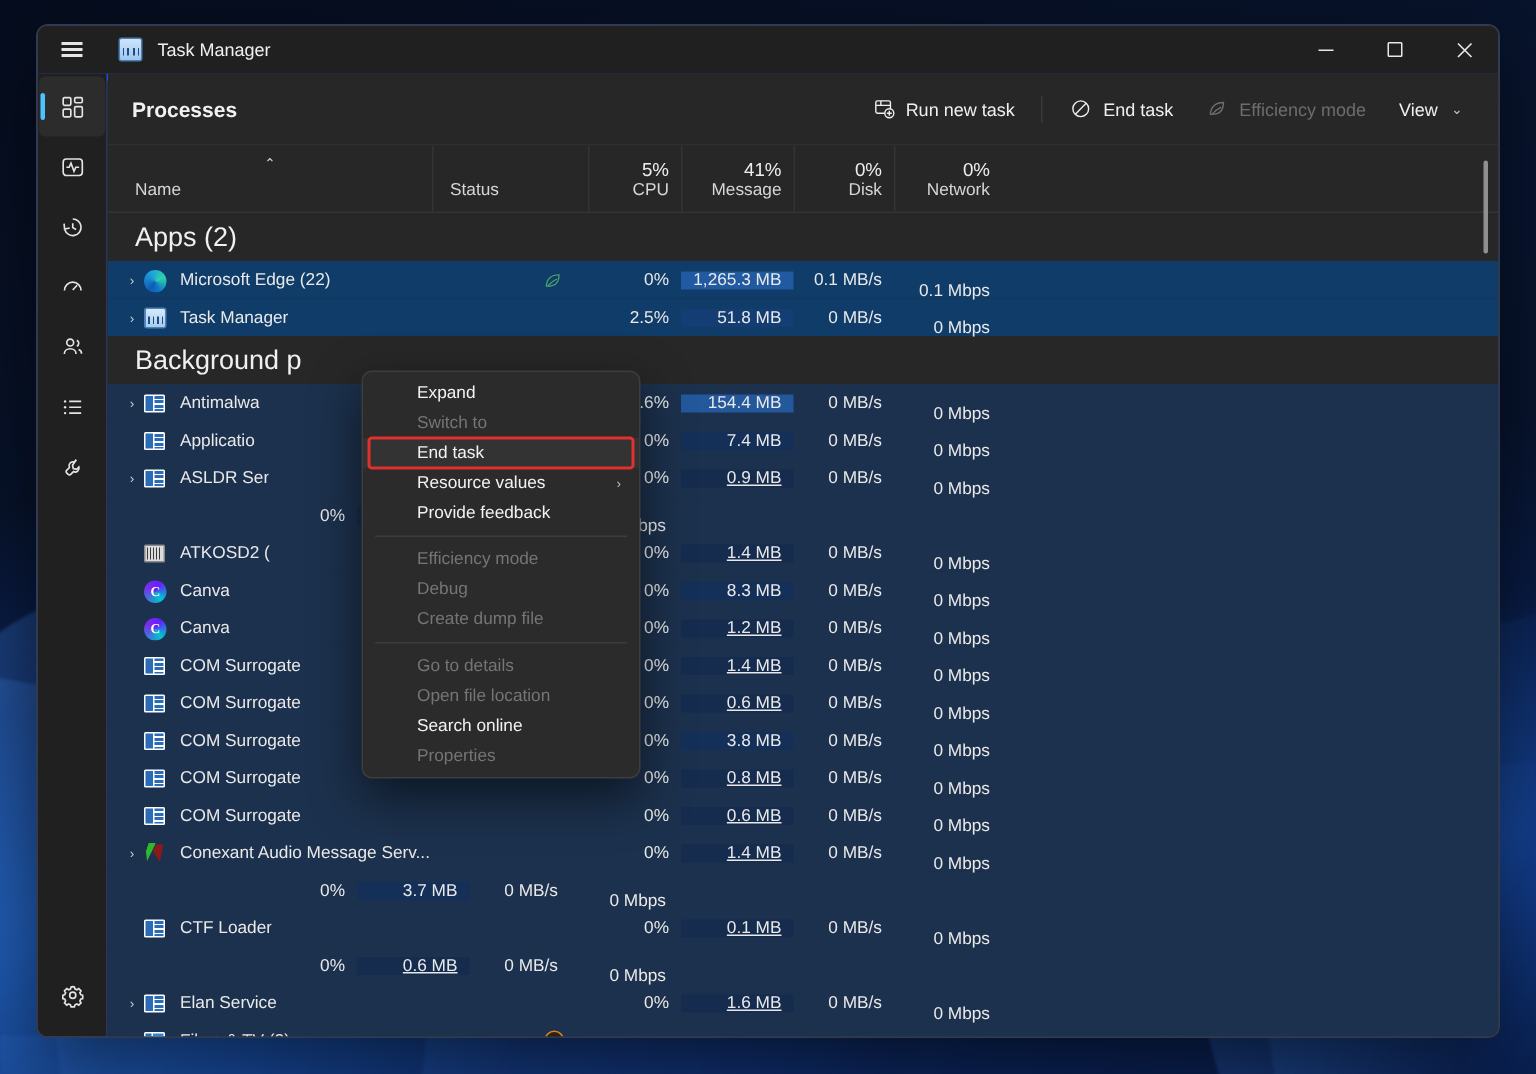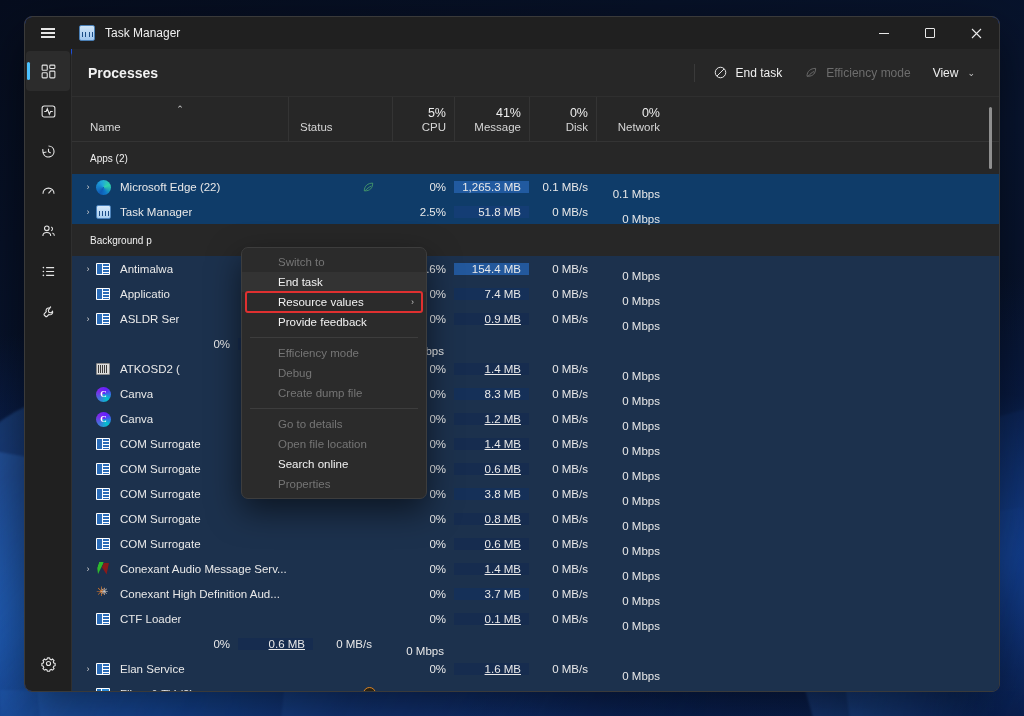--- a/index.html
+++ b/index.html
@@ -172,21 +172,21 @@
   .th.w-disk { width: 67px; min-width:67px; }
   .th.w-net { width: 72px; min-width:72px; }
   .sort-caret {
     position:absolute; left:50%; top:8px; transform:translateX(-50%);
     color:#d0d0d0; font-size: 9px; line-height:9px;
   }
 
   .tbody { flex:1; overflow:hidden; position:relative; background:#272727; }
   .group-row {
     height: 32px; display:flex; align-items:center;
-    padding-left: 18px; font-size: 10px; color:#f0f0f0;
+    padding-left: 18px; font-size: 18px; color:#f0f0f0;
   }
   .row {
     height: 25px; display:flex; align-items:center;
     font-size: 11.5px; color:#e9e9e9;
   }
   .row.selected { background: #0f3c69; }
   .row.tinted { background: rgba(20,58,110,0.55); }
   .c-name {
     width: 216px; min-width:216px;
     display:flex; align-items:center; padding-left:8px;
@@ -447,20 +447,29 @@
           <path d="M10 3.2 l1.3.3 .5 1.6 1.5.6 1.4-.9 1.8 1.8 -.9 1.4 .6 1.5 1.6.5 0 2.6 -1.6.5 -.6 1.5 .9 1.4 -1.8 1.8 -1.4-.9 -1.5.6 -.5 1.6 -2.6 0 -.5-1.6 -1.5-.6 -1.4.9 -1.8-1.8 .9-1.4 -.6-1.5 -1.6-.5 0-2.6 1.6-.5 .6-1.5 -.9-1.4 1.8-1.8 1.4.9 1.5-.6 .5-1.6z"></path>
         </svg>
       </div>
     </div>
 
     <div class="main">
 
       <div class="cmdbar">
         <div class="page-title">Processes</div>
         <div class="cmd-actions">
+          <div class="cmd-btn">
+            <svg viewBox="0 0 20 20">
+              <rect x="2.5" y="3" width="13" height="11" rx="1.5"></rect>
+              <path d="M2.5 7 H15.5 M7 3 V7"></path>
+              <circle cx="14.5" cy="14" r="4" fill="#272727"></circle>
+              <path d="M14.5 11.8 V16.2 M12.3 14 H16.7"></path>
+            </svg>
+            <span>Run new task</span>
+          </div>
           <div class="cmd-sep"></div>
           <div class="cmd-btn">
             <svg viewBox="0 0 20 20">
               <circle cx="10" cy="10" r="7"></circle>
               <path d="M5.2 14.8 L14.8 5.2"></path>
             </svg>
             <span>End task</span>
           </div>
           <div class="cmd-btn disabled">
             <svg viewBox="0 0 20 20">
@@ -712,27 +721,20 @@
                 </div>
                 <div class="pname">Conexant Audio Message Serv...</div>
               </div>
               <div class="c-status"></div>
               <div class="c-num c-cpu">0%</div>
               <div class="c-num c-mem heat-4">1.4 MB</div>
               <div class="c-num c-disk">0 MB/s</div>
               <div class="c-num c-net">0 Mbps</div>
             </div>
             <div class="row tinted">
-              <div class="c-name">
-                <div class="expander empty">›</div>
-                <div class="picon">
-                  <div class="ic-conexhd"></div>
-                </div>
-                <div class="pname">Conexant High Definition Aud...</div>
-              </div>
               <div class="c-status"></div>
               <div class="c-num c-cpu">0%</div>
               <div class="c-num c-mem heat-3">3.7 MB</div>
               <div class="c-num c-disk">0 MB/s</div>
               <div class="c-num c-net">0 Mbps</div>
             </div>
             <div class="row tinted">
               <div class="c-name">
                 <div class="expander empty">›</div>
                 <div class="picon">
@@ -784,20 +786,23 @@
               <div class="c-num c-net"></div>
             </div>
           </div>
 
         <div class="scrollbar">
           <div class="scroll-thumb"></div>
         </div>
       </div>
 
       <div class="ctxmenu" id="ctxmenu">
+          <div class="ctxitem">
+            <span>Expand</span>
+          </div>
           <div class="ctxitem disabled">
             <span>Switch to</span>
           </div>
           <div class="ctxitem highlighted">
             <span>End task</span>
           </div>
           <div class="ctxitem">
             <span>Resource values</span>
             <span class="submenu-arrow">›</span>
           </div>

